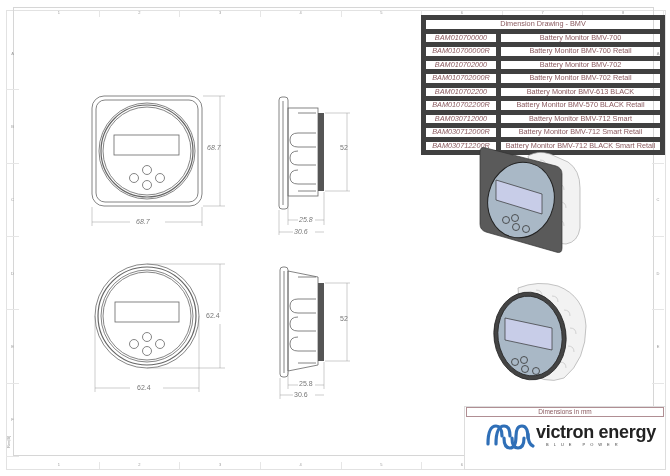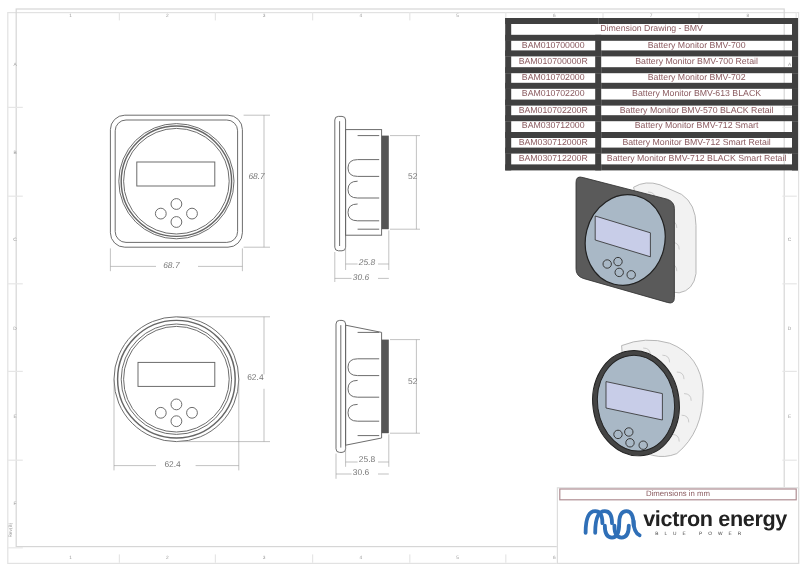--- a/index.html
+++ b/index.html
@@ -5,21 +5,21 @@
   html,body{margin:0;padding:0;background:#fff;}
   body{width:670px;height:476px;position:relative;overflow:hidden;font-family:"Liberation Sans",sans-serif;color:#555;}
   .sheet{position:absolute;left:6px;top:10px;width:658px;height:458px;border:1px solid #e2e2e2;}
   .inner{position:absolute;left:13px;top:7px;width:639px;height:447px;border:1px solid #d6d6d6;}
   .zone-row{position:absolute;display:flex;font-size:4px;color:#999;}
   .zone-row div{flex:1;text-align:center;border-right:1px solid #e6e6e6;line-height:6px;}
   .zone-col{position:absolute;display:flex;flex-direction:column;font-size:4px;color:#999;}
   .zone-col div{flex:1;display:flex;align-items:center;justify-content:center;border-bottom:1px solid #e6e6e6;}
   .title-table{position:absolute;left:421px;top:15px;width:244px;border-collapse:collapse;font-size:7.3px;color:#8a5a5f;}
   .title-table td{border:5px solid #404040;padding:0 2px;line-height:8.5px;height:8.5px;text-align:center;white-space:nowrap;}
-  .title-table td.code{width:66px;}
+  .title-table td.code{width:66px;font-style:italic;}
   .dim{position:absolute;font-size:7px;color:#777;font-style:italic;}
   svg{position:absolute;overflow:visible;}
   .footer-box{position:absolute;left:464px;top:406px;width:200px;height:62px;border:1px solid #ddd;background:#fff;}
   .footer-title{position:absolute;left:466px;top:407px;width:196px;height:8px;border:1px solid #b08e93;font-size:6.5px;color:#8a5a5f;text-align:center;line-height:8px;}
   .brand{position:absolute;left:536px;top:423px;font-size:18px;font-weight:bold;color:#222;letter-spacing:-0.3px;line-height:18px;}
   .tagline{position:absolute;left:546px;top:442px;font-size:4px;color:#444;letter-spacing:5px;}
   .sidecode{position:absolute;left:6px;top:448px;font-size:4px;color:#999;transform:rotate(-90deg);transform-origin:left top;}
 </style>
 </head>
 <body>
@@ -74,20 +74,24 @@
         <td class="code">BAM010700000</td>
         <td>Battery Monitor BMV-700</td>
       </tr>
   <tr>
         <td class="code">BAM010700000R</td>
         <td>Battery Monitor BMV-700 Retail</td>
       </tr>
   <tr>
         <td class="code">BAM010702000</td>
         <td>Battery Monitor BMV-702</td>
+      </tr>
+  <tr>
+        <td class="code">BAM010702000R</td>
+        <td>Battery Monitor BMV-702 Retail</td>
       </tr>
   <tr>
         <td class="code">BAM010702200</td>
         <td>Battery Monitor BMV-613 BLACK</td>
       </tr>
   <tr>
         <td class="code">BAM010702200R</td>
         <td>Battery Monitor BMV-570 BLACK Retail</td>
       </tr>
   <tr>

